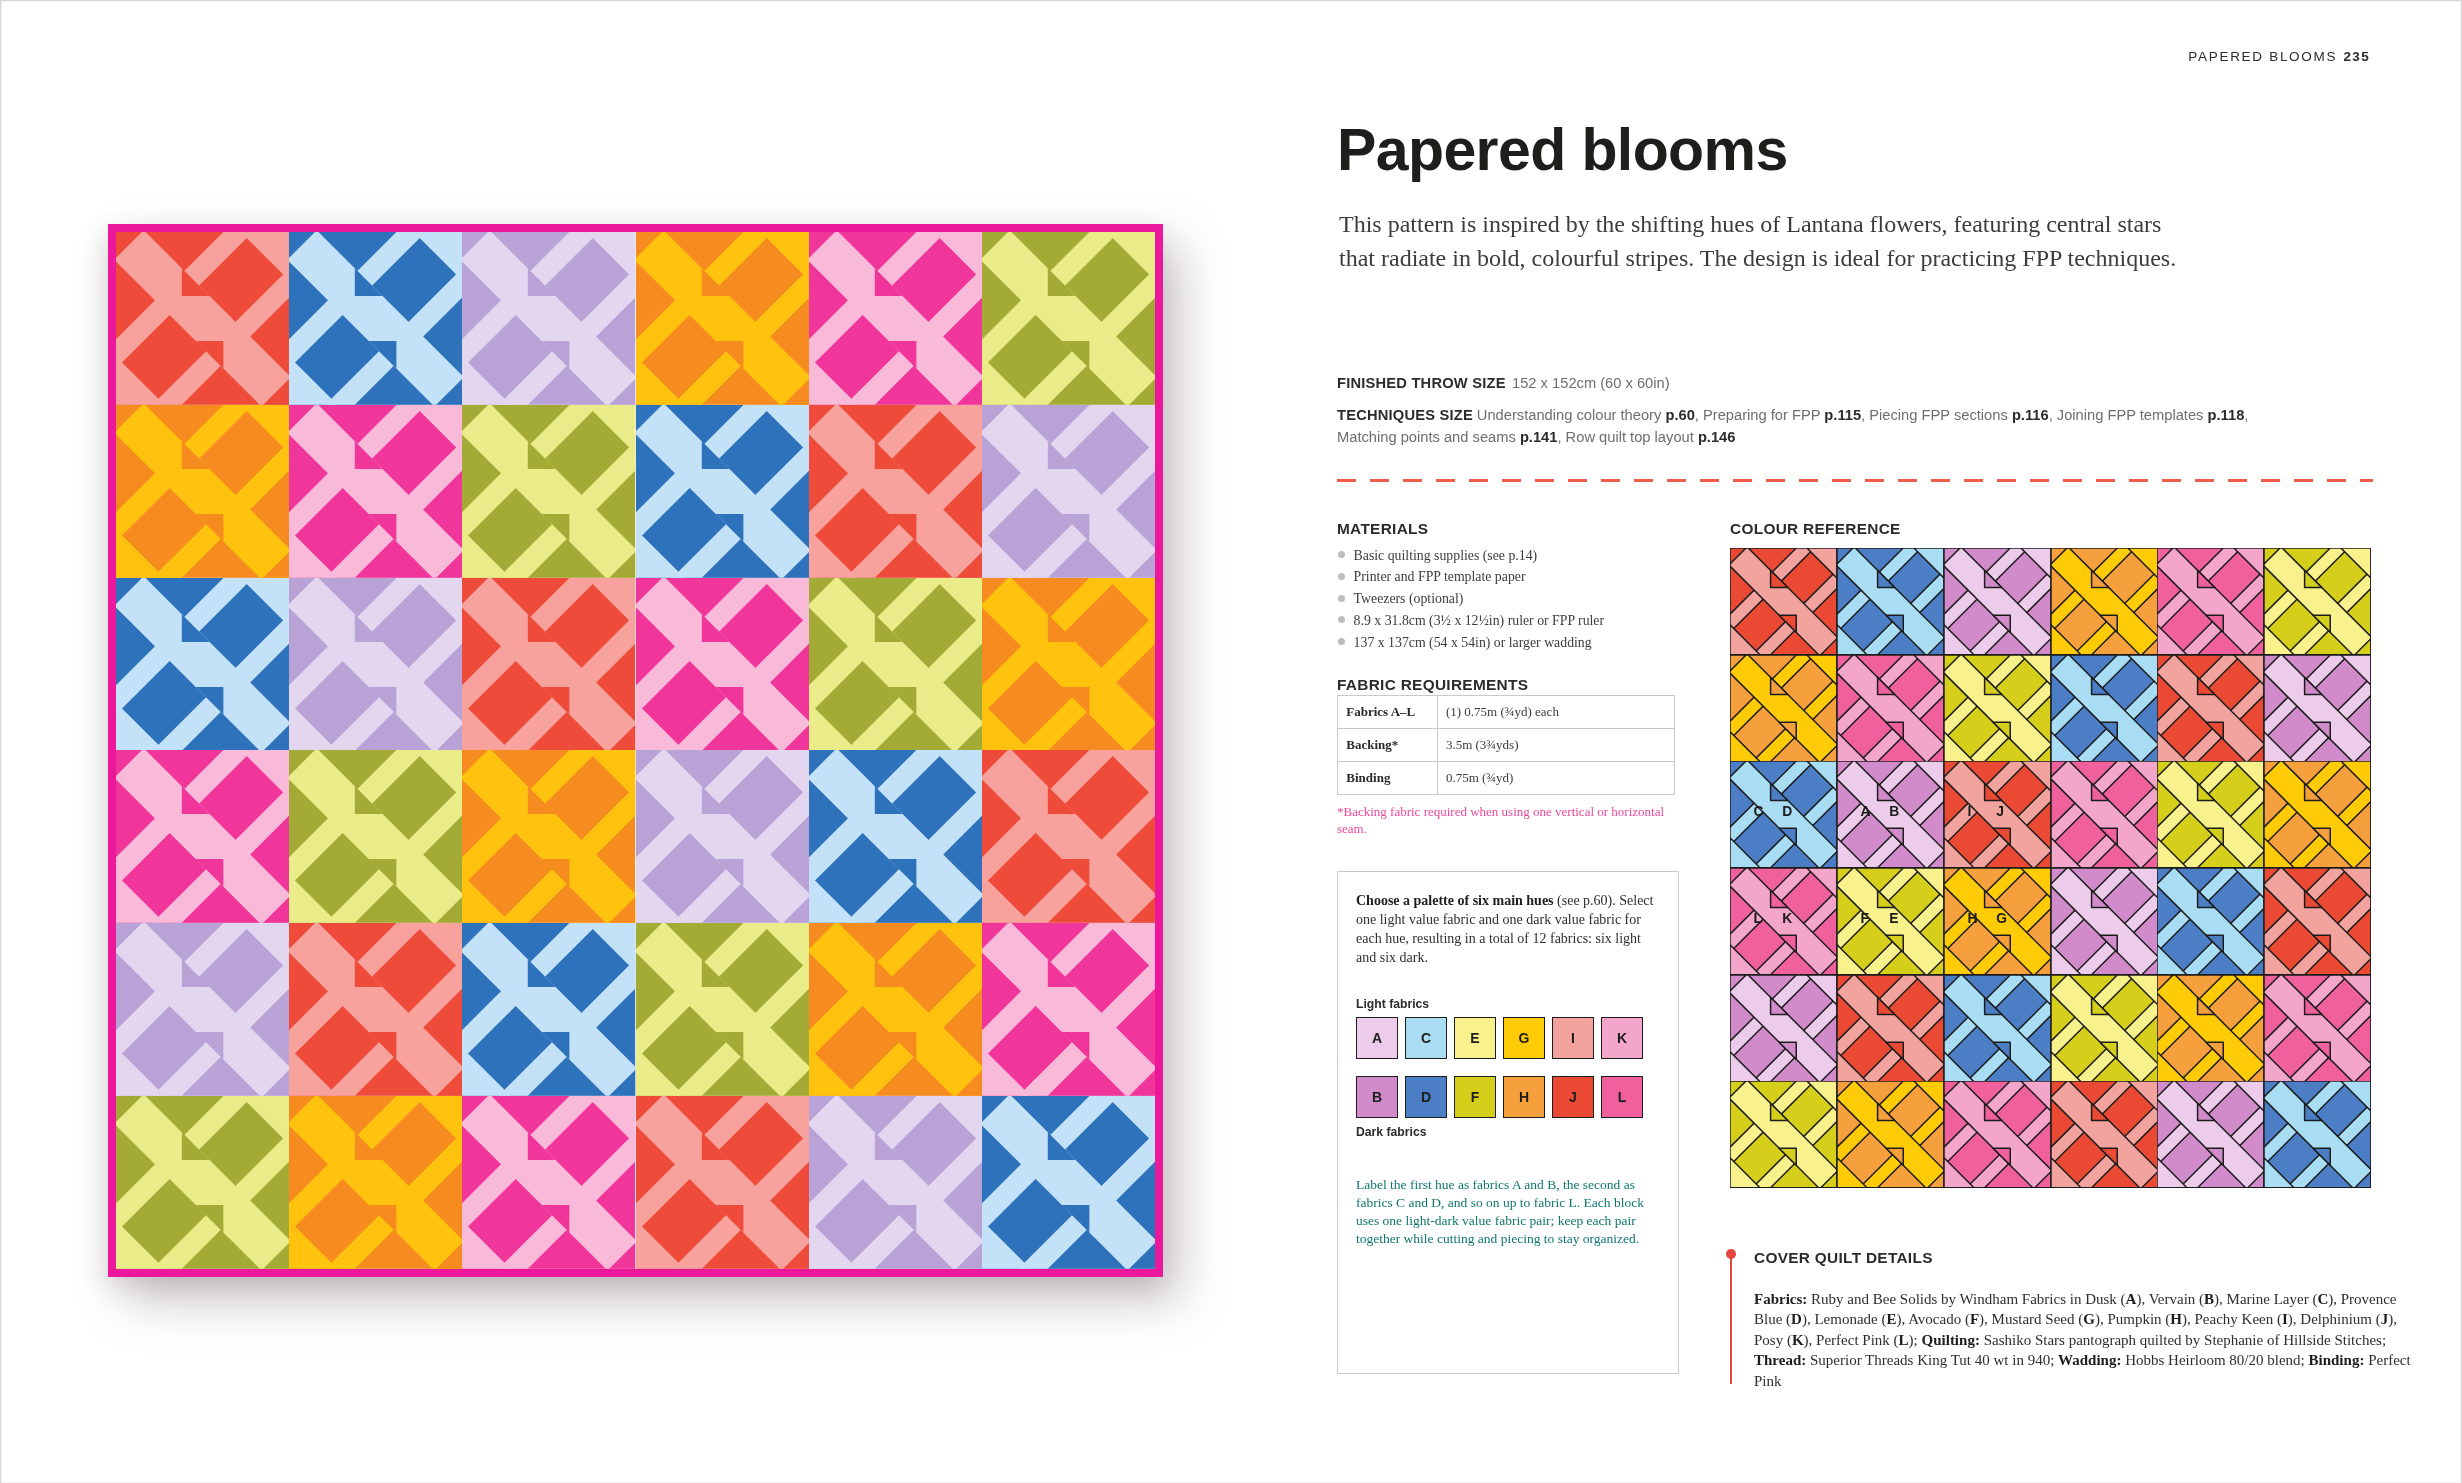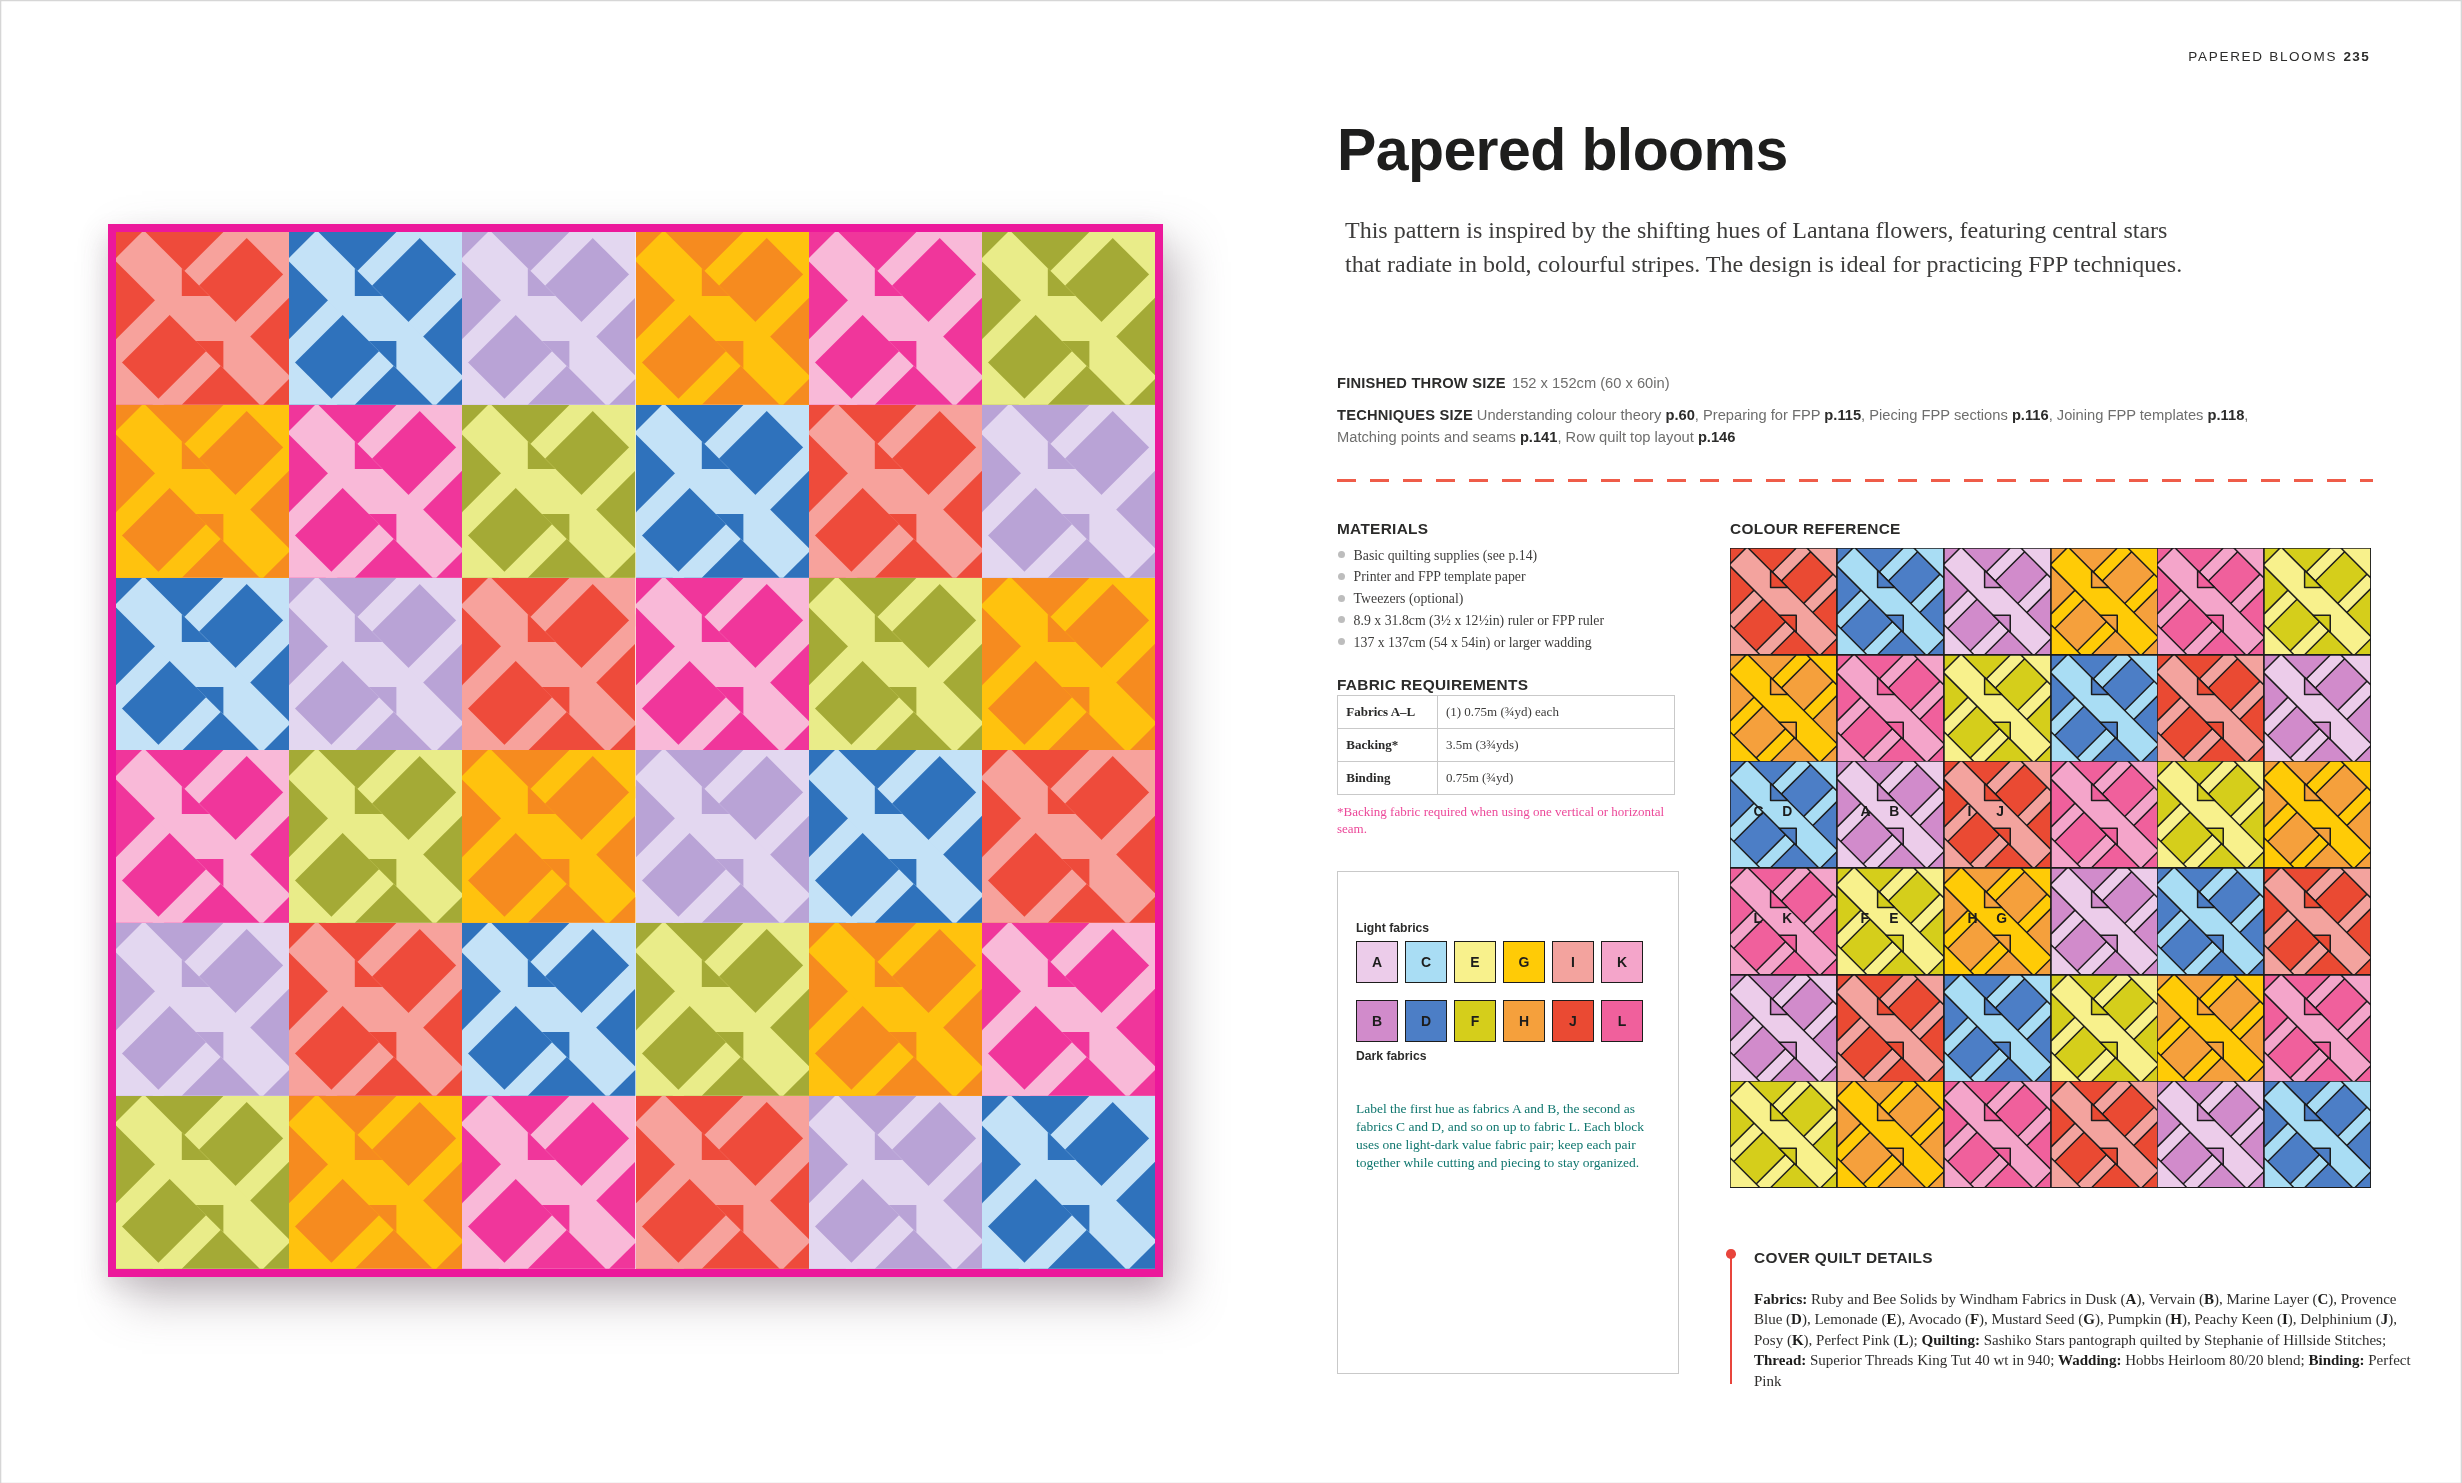--- a/index.html
+++ b/index.html
@@ -11,21 +11,21 @@
          border:8.3px solid #ec189b;display:grid;grid-template-columns:repeat(6,1fr);grid-template-rows:repeat(6,1fr);
          box-shadow:16.7px 22px 45px rgba(110,95,105,.38), -5.1px 9px 22px rgba(110,95,105,.16);}
   .quilt svg,.cr-grid svg{width:100%;height:100%;display:block;}
 
   
   .running-head{position:absolute;right:92px;top:49px;font:400 13.5px "Liberation Sans",sans-serif;
         letter-spacing:1.7px;color:#2c2c2b;}
   .running-head b{font-weight:700;margin-left:6.4px;letter-spacing:1.3px;}
   .title{position:absolute;left:1337px;top:121px;margin:0;font:700 59px/1 "Liberation Sans",sans-serif;
         letter-spacing:-0.6px;color:#1e1e1d;}
-  .intro{position:absolute;left:1337px;top:206px;width:840px;margin:8px;font-size:24px;line-height:1.4;color:#3d3c3b;}
+  .intro{position:absolute;left:1337px;top:206px;width:840px;margin:2px;font-size:24px;line-height:1.4;color:#3d3c3b;}
 
   
   .sizeline{position:absolute;left:1337px;top:375px;margin:0;font:400 14.7px "Liberation Sans",sans-serif;color:#6e6e6d;}
   .sizeline b{color:#2c2c2b;font-weight:700;letter-spacing:0.2px;margin-right:6.4px;}
   .techline{position:absolute;left:1337px;top:404px;width:917px;margin:0;
         font:400 14.7px/1.5 "Liberation Sans",sans-serif;color:#6e6e6d;}
   .techline b{color:#2c2c2b;font-weight:700;}
   .techline .lbl{letter-spacing:0.2px;margin-right:3.8px;}
   .dashes{position:absolute;left:1337px;top:479px;width:1036px;height:3.2px;}
 
@@ -571,20 +571,21 @@
           <tr>
             <td class="lbl">Binding</td>
             <td>0.75m (¾yd)</td>
           </tr>
         </tbody>
     </table>
     <p class="footnote">*Backing fabric required when using one vertical or horizontal seam.</p>
   </div>
 
   <div class="palette-box">
+    <p class="palette-text"><b>Choose a palette of six main hues</b> <span>(see p.60). Select one light value fabric and one dark value fabric for each hue, resulting in a total of 12 fabrics: six light and six dark.</span></p>
     <div class="swl">Light fabrics</div>
     <div class="swrow" id="light-swatches">
         <div class="sw" style="background:#ecccea">A</div>
         <div class="sw" style="background:#a9ddf4">C</div>
         <div class="sw" style="background:#f8f18c">E</div>
         <div class="sw" style="background:#ffcb06">G</div>
         <div class="sw" style="background:#f3a39e">I</div>
         <div class="sw" style="background:#f4a5ca">K</div>
       </div>
     <div class="swrow darkrow" id="dark-swatches">

